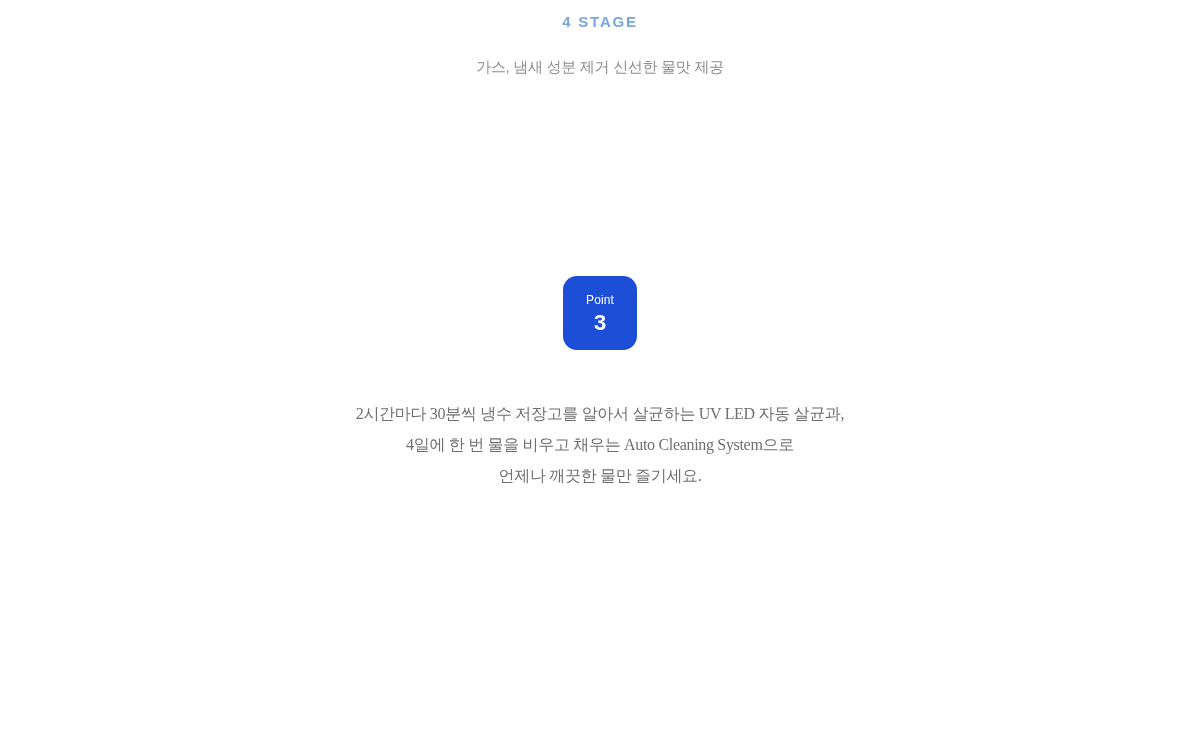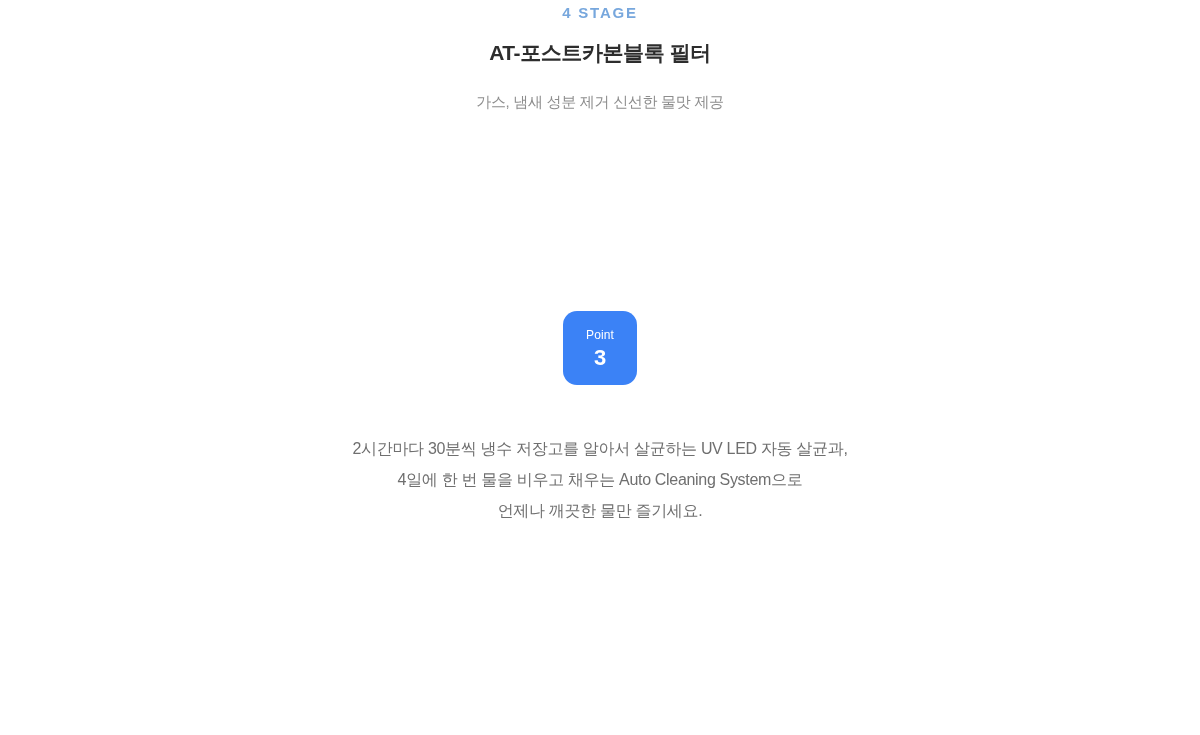--- a/index.html
+++ b/index.html
@@ -20,21 +20,21 @@
     width: 1200px;
     height: 735px;
     position: relative;
     box-sizing: border-box;
   }
 
   
   .filter-block {
     width: 100%;
     text-align: center;
-    padding-top: 3px;
+    padding-top: 12px;
   }
   .stage-label {
     font-size: 15px;
     font-weight: 700;
     letter-spacing: 0.12em;
     color: #77a7dd;
     line-height: 20px;
     margin: 0;
     padding-top: 0px;
   }
@@ -61,21 +61,21 @@
   .point-badge-wrap {
     width: 100%;
     display: flex;
     justify-content: center;
     margin-top: 198px;
   }
   .point-badge {
     width: 74px;
     height: 74px;
     border-radius: 14px;
-    background: #3b82f6;
+    background: #1d4ed8;
     color: #ffffff;
     display: flex;
     flex-direction: column;
     align-items: center;
     justify-content: center;
     box-sizing: border-box;
     padding-top: 2px;
   }
   .point-badge .point-word {
     font-size: 12px;
@@ -110,30 +110,30 @@
     margin: 0;
     padding-top: 48px;
   }
   .body-copy .line {
     font-size: 16px;
     font-weight: 400;
     color: #6f6f6f;
     letter-spacing: -0.02em;
     line-height: 31px;
     display: block;
+    font-family: Liberation Serif, serif;
   }
 </style>
 </head>
 <body>
 
 <div class="page">
 
   <section class="filter-block">
     <p class="stage-label">4  STAGE</p>
-    <h2 class="filter-title">AT-포스트카본블록 필터</h2>
     <p class="filter-desc">가스, 냄새 성분 제거 신선한 물맛 제공</p>
   </section>
 
   <div class="point-badge-wrap">
     <div class="point-badge">
       <span class="point-word">Point</span>
       <span class="point-num">3</span>
     </div>
   </div>
 

